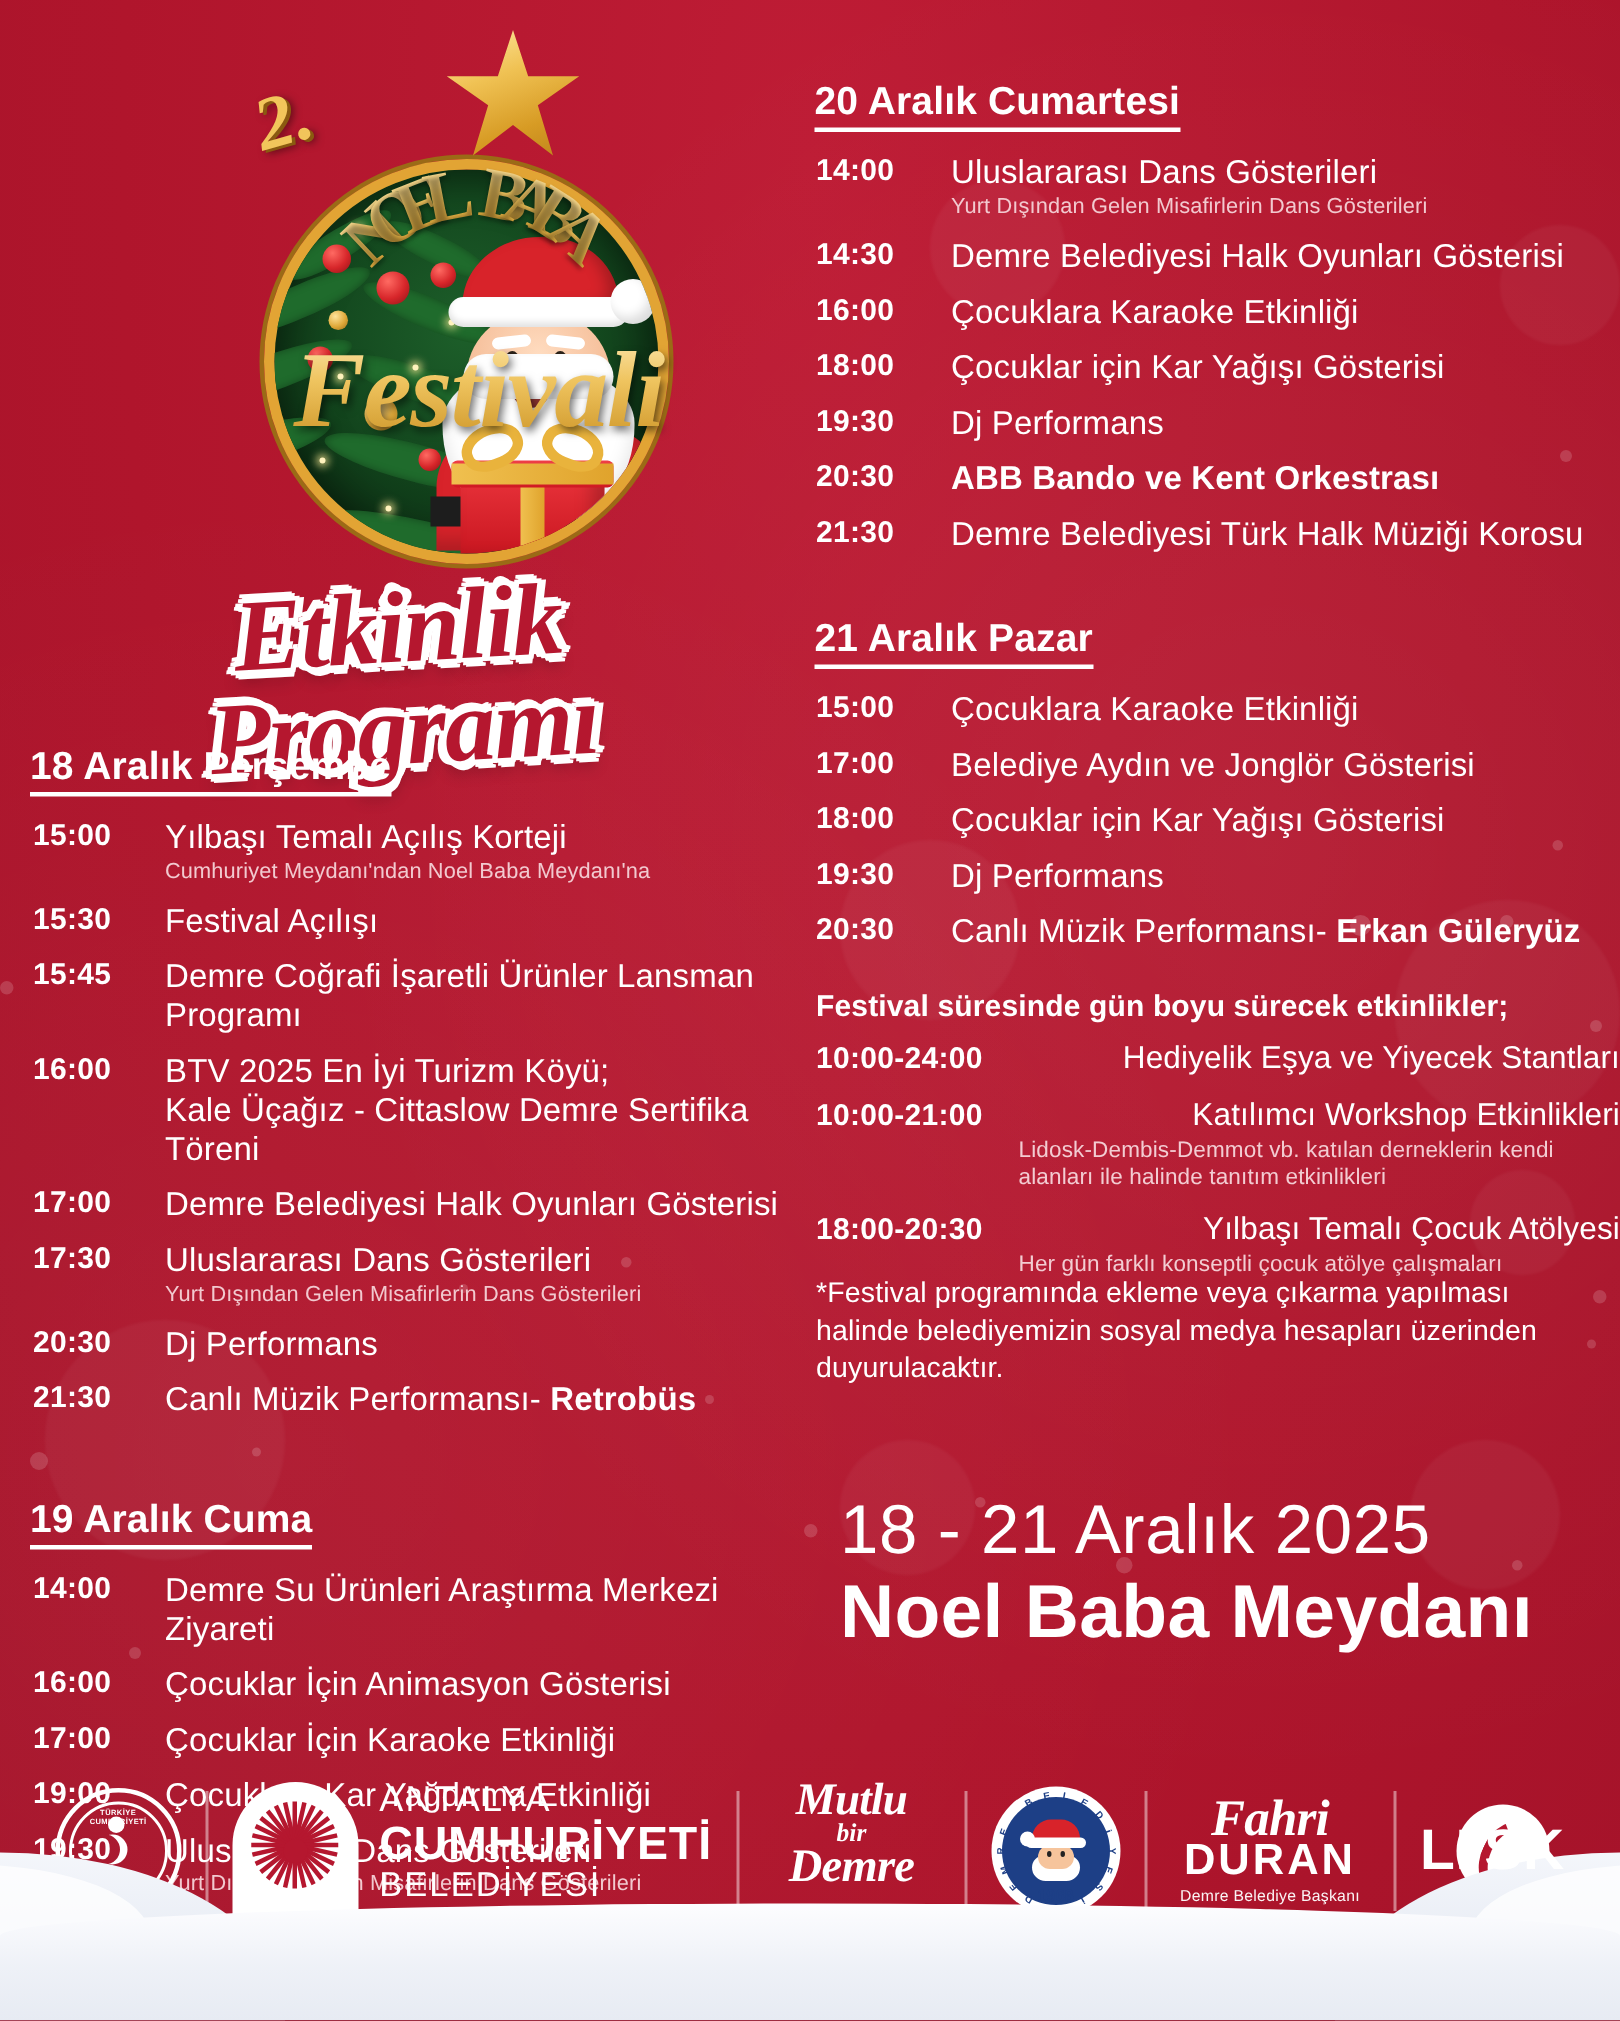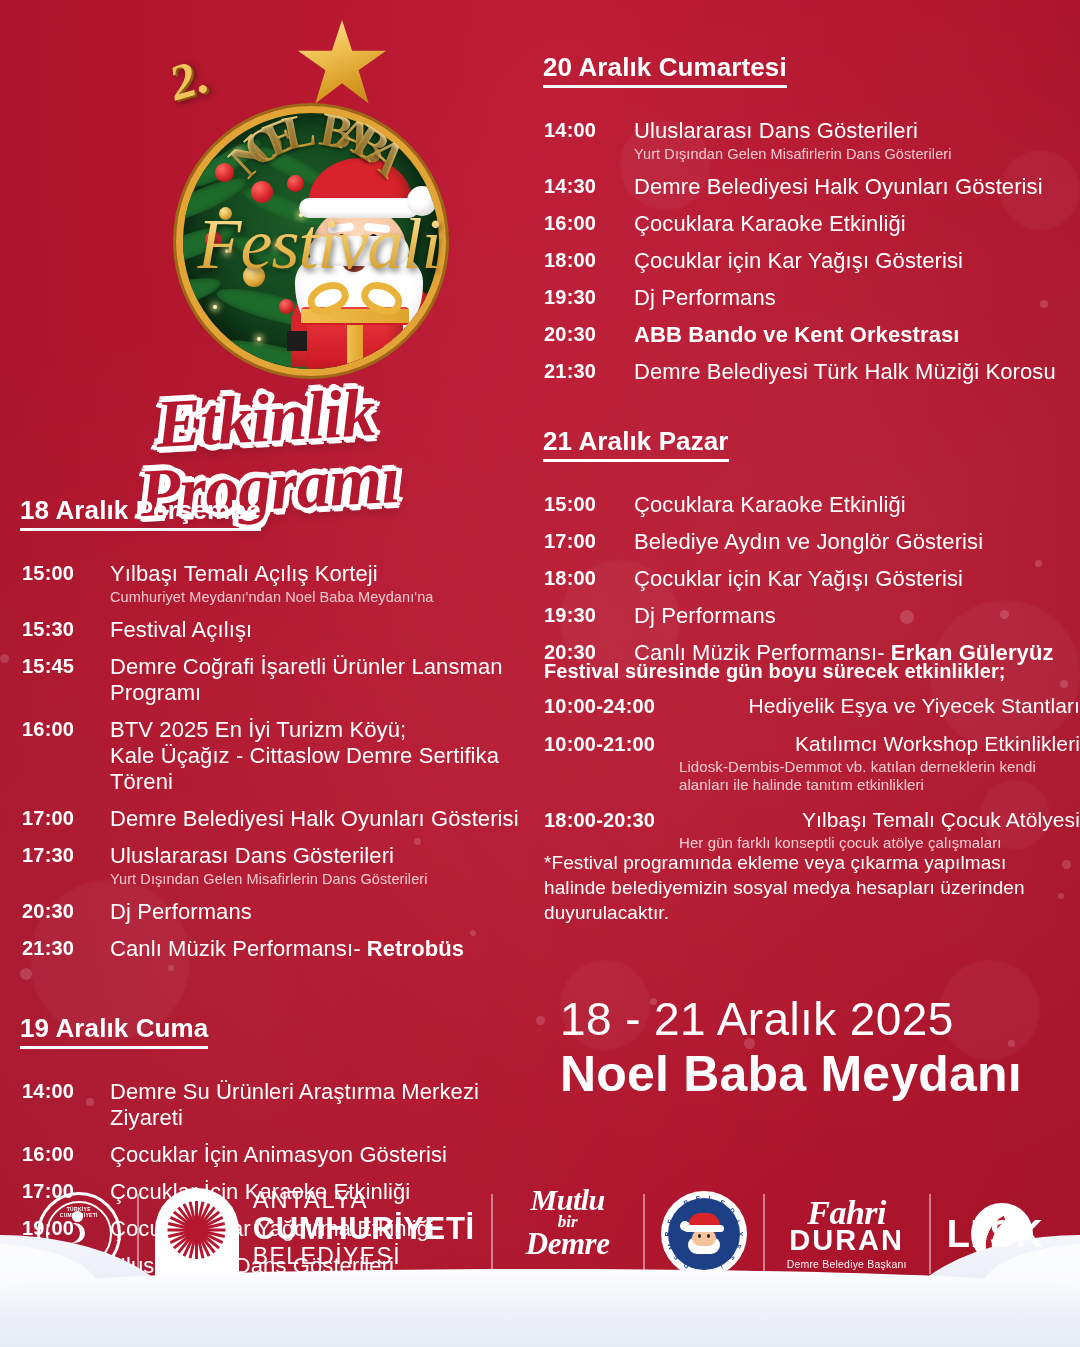--- a/index.html
+++ b/index.html
@@ -132,24 +132,24 @@
     position:absolute; left:50%; top:50%;
     font-family:"Liberation Serif", serif;
     font-weight:700; font-size:48px; letter-spacing:.5px;
     color:#f3c862;
     background:linear-gradient(180deg,#fde9b4 0%,#eec35e 45%,#cc9427 100%);
     -webkit-background-clip:text; background-clip:text; -webkit-text-fill-color:transparent;
     text-shadow:0 2px 3px rgba(0,0,0,.35);
     transform-origin:50% 128px;
   }
   .festivali{
-    position:absolute; left:-4px; top:185px; width:410px; z-index:7;
+    position:absolute; left:-4px; top:201px; width:410px; z-index:7;
     text-align:center;
     font-family:"Liberation Serif", serif;
-    font-style:italic; font-weight:400; font-size:72px; letter-spacing:-1px;
+    font-style:italic; font-weight:700; font-size:72px; letter-spacing:-1px;
     background:linear-gradient(180deg,#fdeab6 0%,#efc45f 42%,#c98f20 100%);
     -webkit-background-clip:text; background-clip:text; -webkit-text-fill-color:transparent;
     filter:drop-shadow(2px 3px 3px rgba(0,0,0,.55));
   }
 
   
   .script-title{
     position:absolute; left:42px; top:384px; width:450px;
     text-align:center;
     font-family:"Liberation Serif", serif;
@@ -166,21 +166,21 @@
   }
 
   
   .col-left{ position:absolute; left:0; top:495px; width:530px; }
   .col-right{ position:absolute; left:530px; top:52px; width:550px; }
 
   .day-head{
     font-size:26px; font-weight:700; color:#fff;
     letter-spacing:.1px; display:inline-block;
     border-bottom:3px solid #fff; padding-bottom:2px;
-    margin-bottom:30px;
+    margin-bottom:14px;
   }
   .col-left .day-head{ margin-left:20px; }
   .col-right .day-head{ margin-left:13px; }
 
   .row{ display:flex; align-items:flex-start; margin-bottom:11px; }
   .col-left .row{ padding-left:22px; }
   .col-right .row{ padding-left:14px; }
 
   .time{
     flex:0 0 88px; font-size:20px; font-weight:700; color:#fff;

